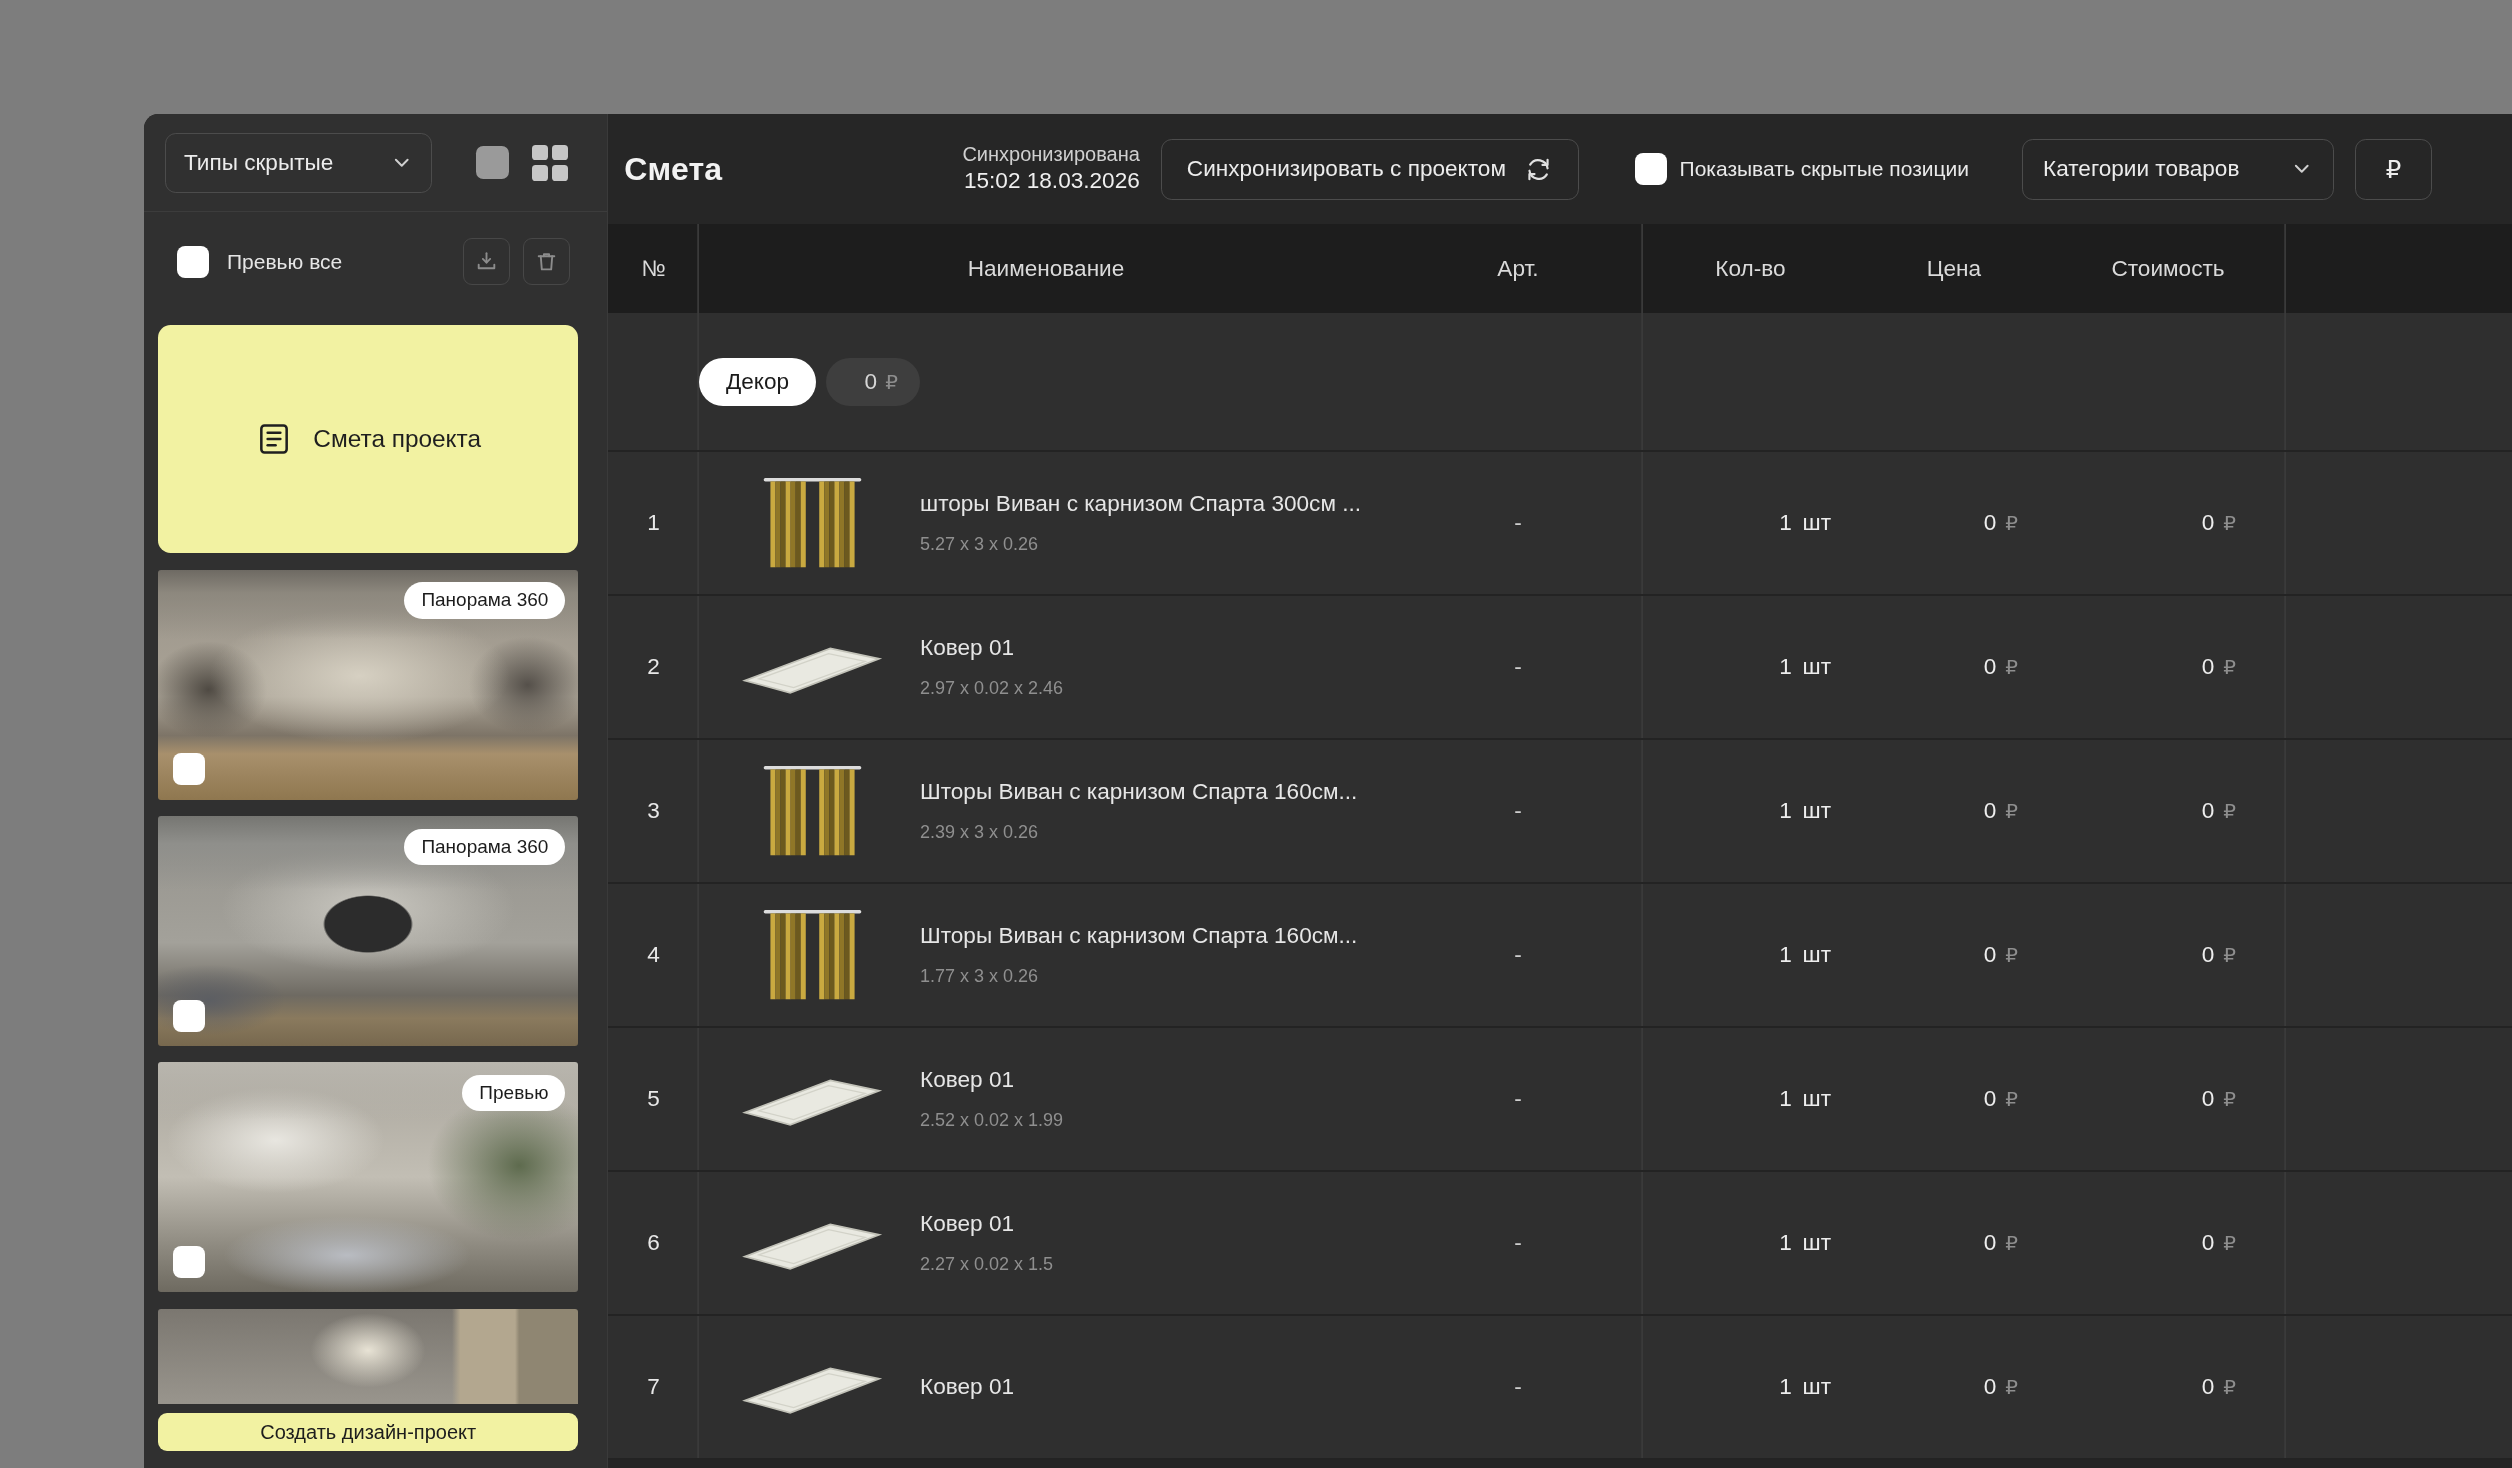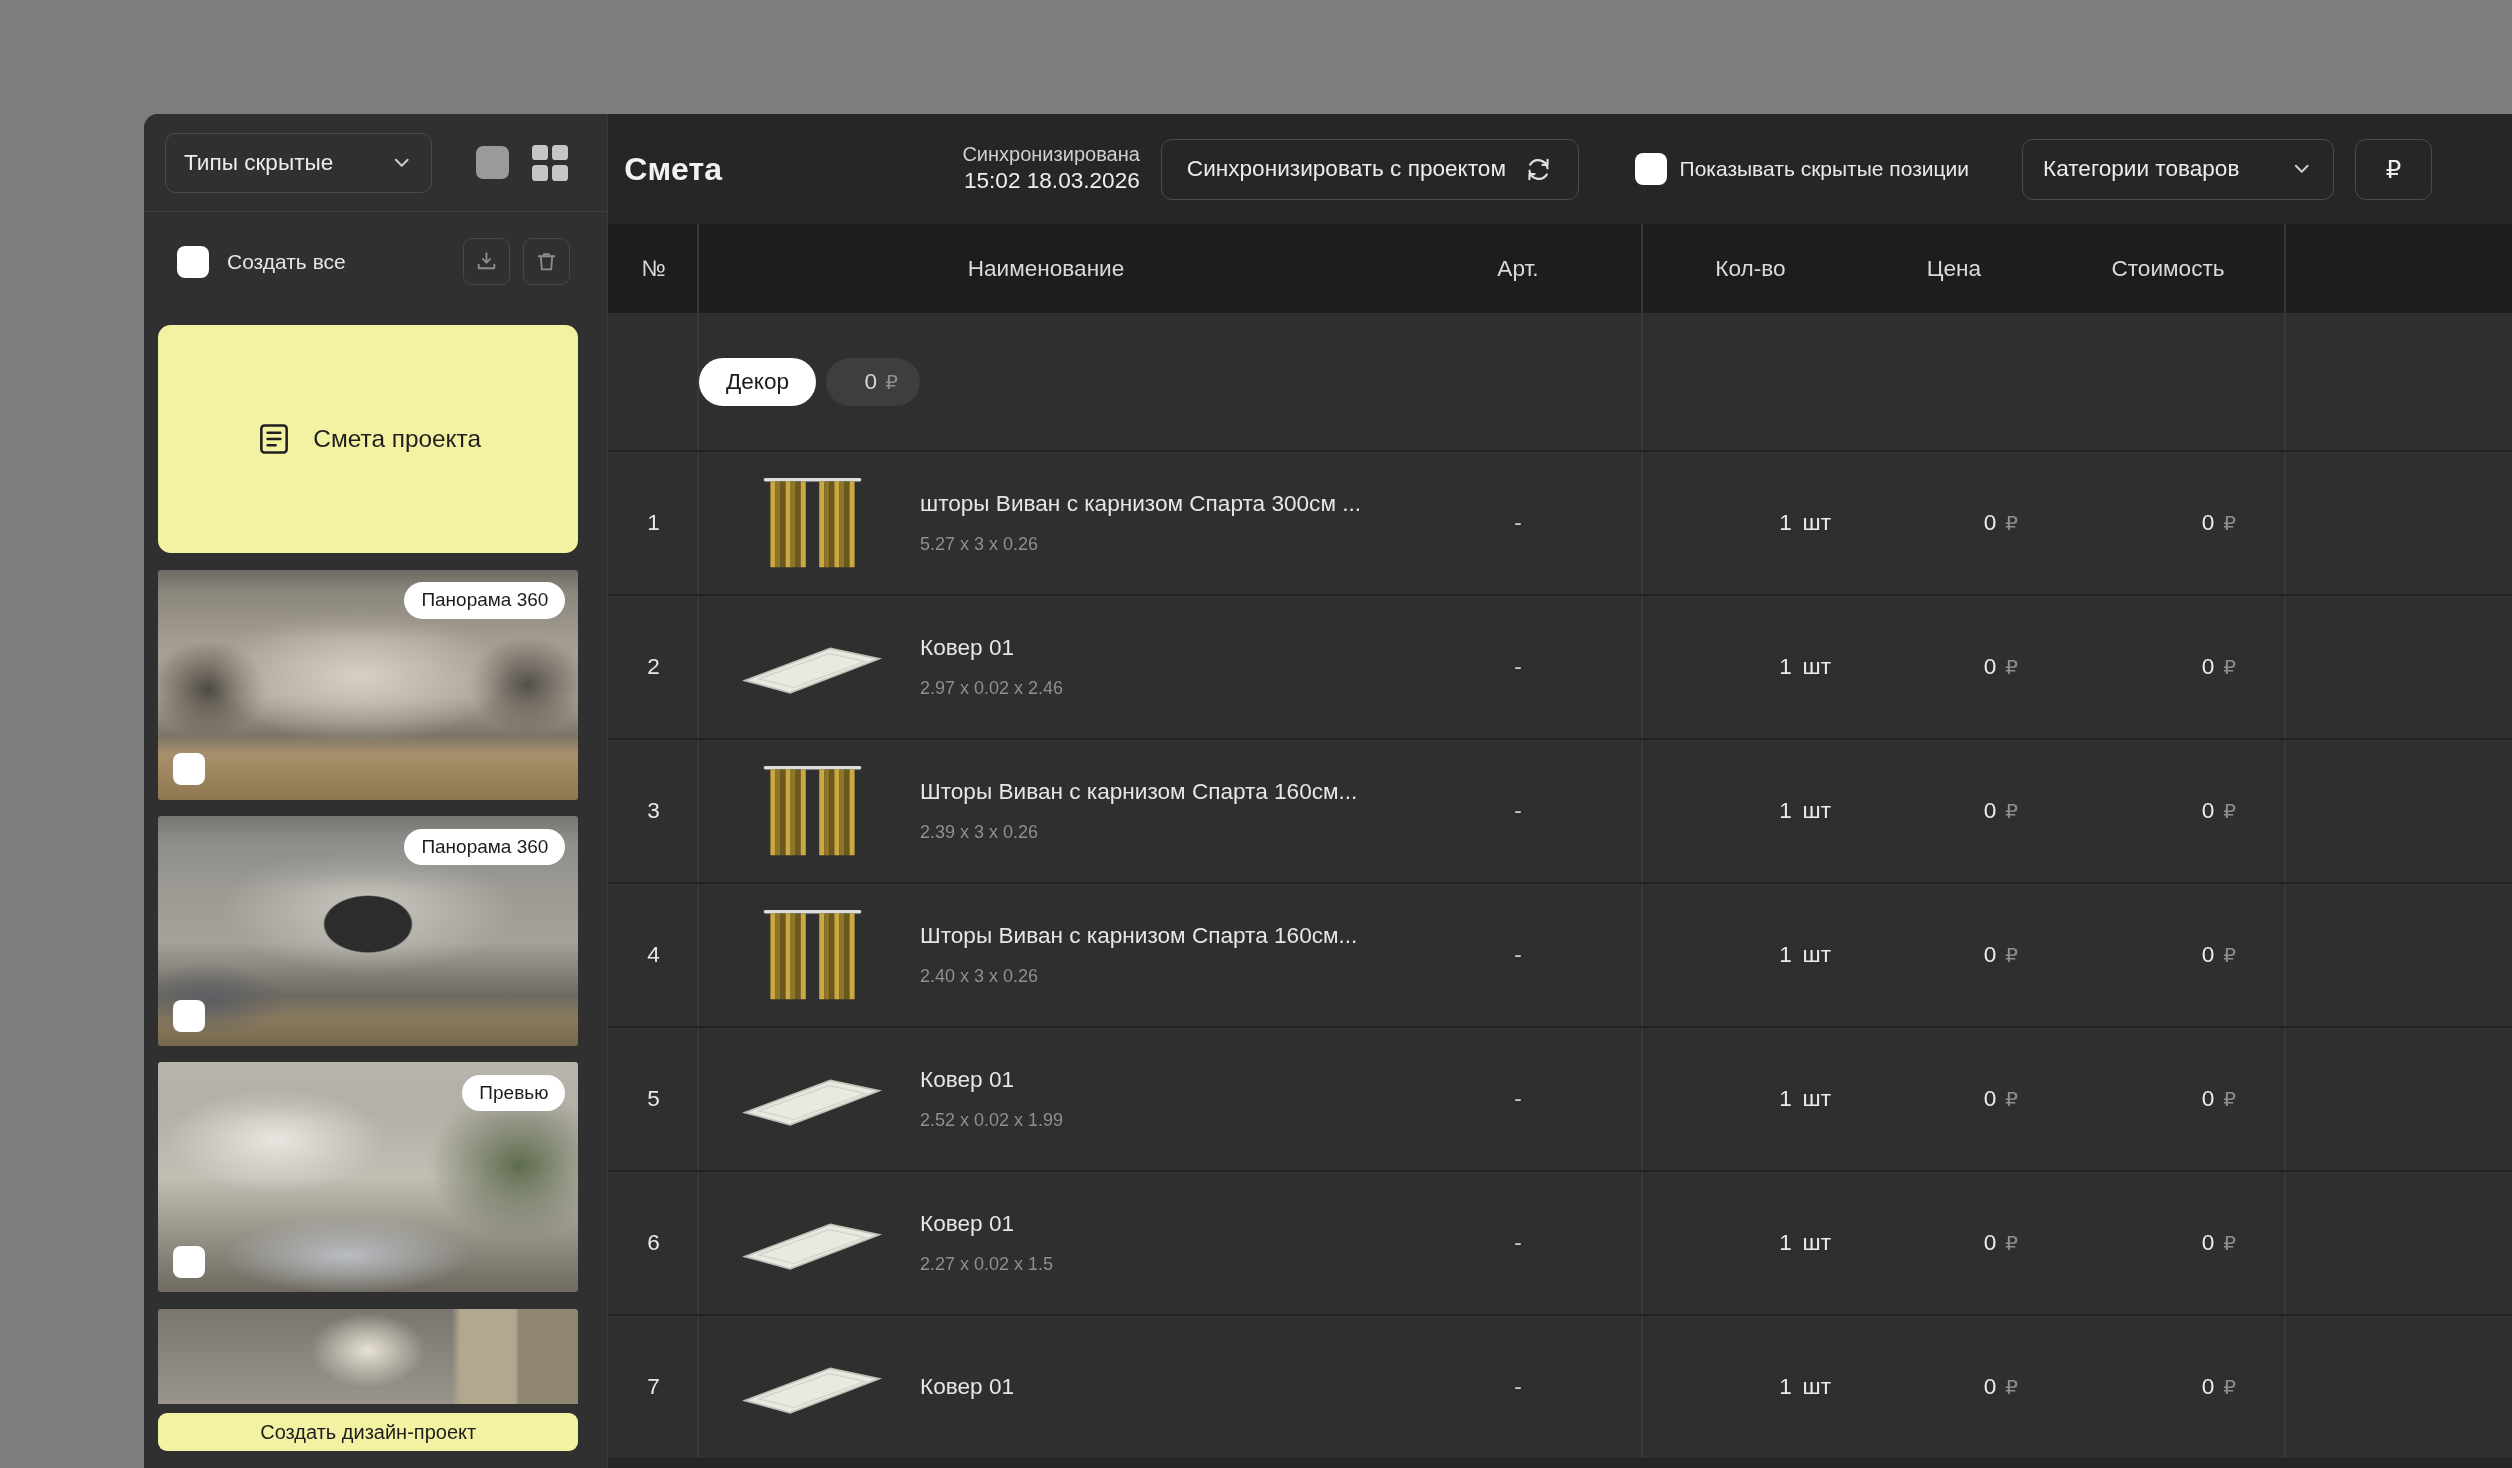--- a/index.html
+++ b/index.html
@@ -194,21 +194,21 @@
                 <span></span>
                 <span></span>
                 <span></span>
               </span>
           </button>
         </div>
       </div>
 
       <div class="select-row">
         <span class="checkbox"></span>
-        <span class="select-label">Создать все</span>
+        <span class="select-label">Превью все</span>
         <div class="sel-actions">
           <button class="sq-btn">
             <span style="display:flex;">
               <svg viewBox="0 0 24 24" fill="none" stroke="currentColor" stroke-width="1.8" stroke-linecap="round" stroke-linejoin="round" width="25" height="25">
                   <path d="M12 4v9"></path>
                   <path d="M8.5 9.5L12 13l3.5-3.5"></path>
                   <path d="M4.5 15v3.5h15V15"></path>
                 </svg>
             </span>
           </button>
@@ -455,21 +455,21 @@
                     <rect x="80" y="10" width="6" height="102" fill="#6c591e"></rect>
                     <rect x="86" y="10" width="6" height="102" fill="#c9a940"></rect>
                     <rect x="92" y="10" width="6" height="102" fill="#8f7627"></rect>
                     <rect x="98" y="10" width="6" height="102" fill="#6c591e"></rect>
                     <rect x="104" y="10" width="6" height="102" fill="#c9a940"></rect>
         </svg>
 
       </div>
       <div class="name-text">
         <div class="pname">Шторы Виван с карнизом Спарта 160см...</div>
-        <div class="pdims">2.40 x 3 x 0.26</div>
+        <div class="pdims">1.77 x 3 x 0.26</div>
       </div>
     </div>
     <div class="cell art bR">-</div>
     <div class="cell qty">
                 <span>1</span>
                 <span>шт</span>
               </div>
     <div class="cell price">
                 <span>0</span>
                 <span class="rub">₽</span>

